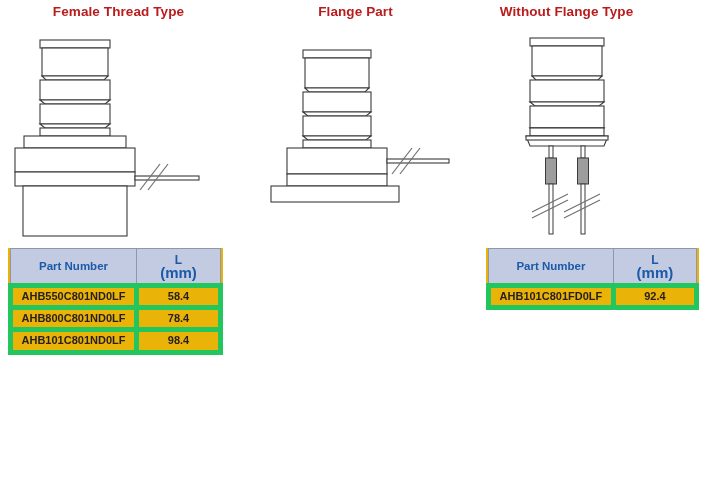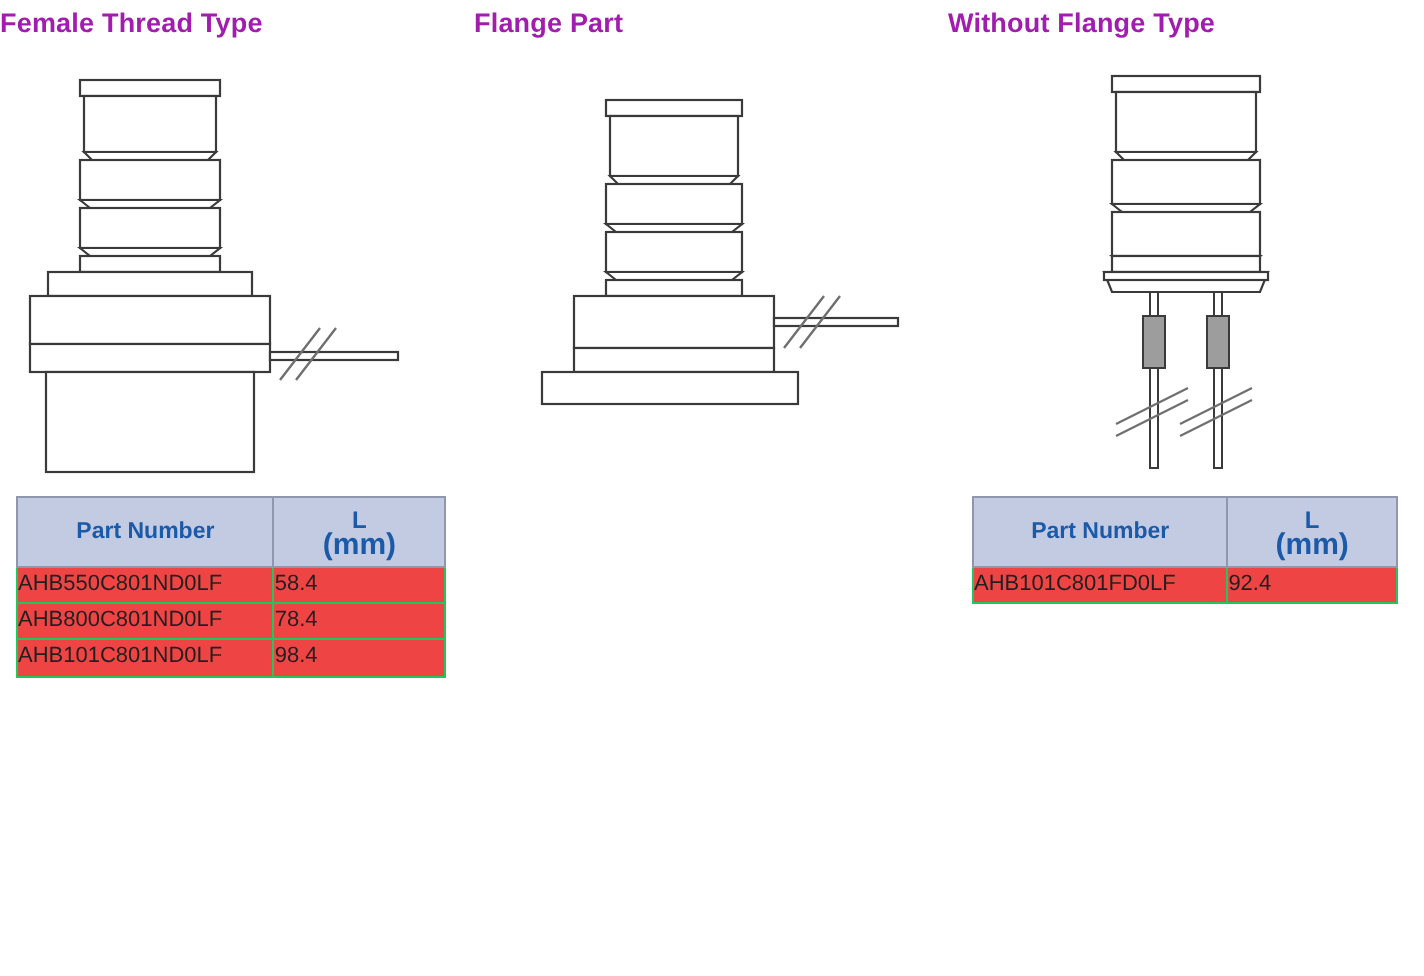--- a/index.html
+++ b/index.html
@@ -19,46 +19,47 @@
     height: 488px;
   }
   .column {
     position: absolute;
     top: 0;
     width: 237px;
     height: 488px;
   }
   .col-1 { left: 0; }
   .col-2 { left: 237px; }
-  .col-3 { left: 474px; text-decoration: underline; }
+  .col-3 { left: 448px; text-decoration: underline; }
 
   .col-title {
     position: absolute;
     top: 4px;
     left: 0;
     width: 237px;
+    text-align: center;
     font-size: 13.5px;
     font-weight: bold;
-    color: #a21caf;
+    color: #b91c1c;
     letter-spacing: 0.1px;
   }
 
   .drawing {
     position: absolute;
     top: 28px;
     left: 0;
     width: 237px;
     height: 212px;
   }
 
   
   .spec-table {
     position: absolute;
     border-collapse: collapse;
-    background: #ef4444;
+    background: #eab308;
     border: 1.5px solid #4a4a4a;
     table-layout: fixed;
   }
   .spec-table.t1 { left: 8px;   top: 248px; width: 215px; }
   .spec-table.t2 { left: 249px; top: 248px; width: 213px; }
 
   .spec-table th {
     background: #c3cbe3;
     color: #1b5aa8;
     font-weight: bold;
@@ -71,28 +72,29 @@
   }
   .spec-table th.th-l {
     font-size: 12px;
   }
   .spec-table th .unit {
     display: block;
     font-size: 15px;
     line-height: 12px;
   }
   .spec-table td {
-    border: 1px solid #22c55e;
+    border: 5px solid #22c55e;
     font-size: 11px;
     color: #231f20;
-    text-align: left;
+    text-align: center;
     padding: 0;
     height: 17.2px;
     line-height: 17.2px;
     white-space: nowrap;
+    font-weight: bold;
   }
   .col-part { width: 60%; }
   .col-val  { width: 40%; }
 
   svg { display: block; }
 </style>
 </head>
 <body>
 
 <div class="sheet">

